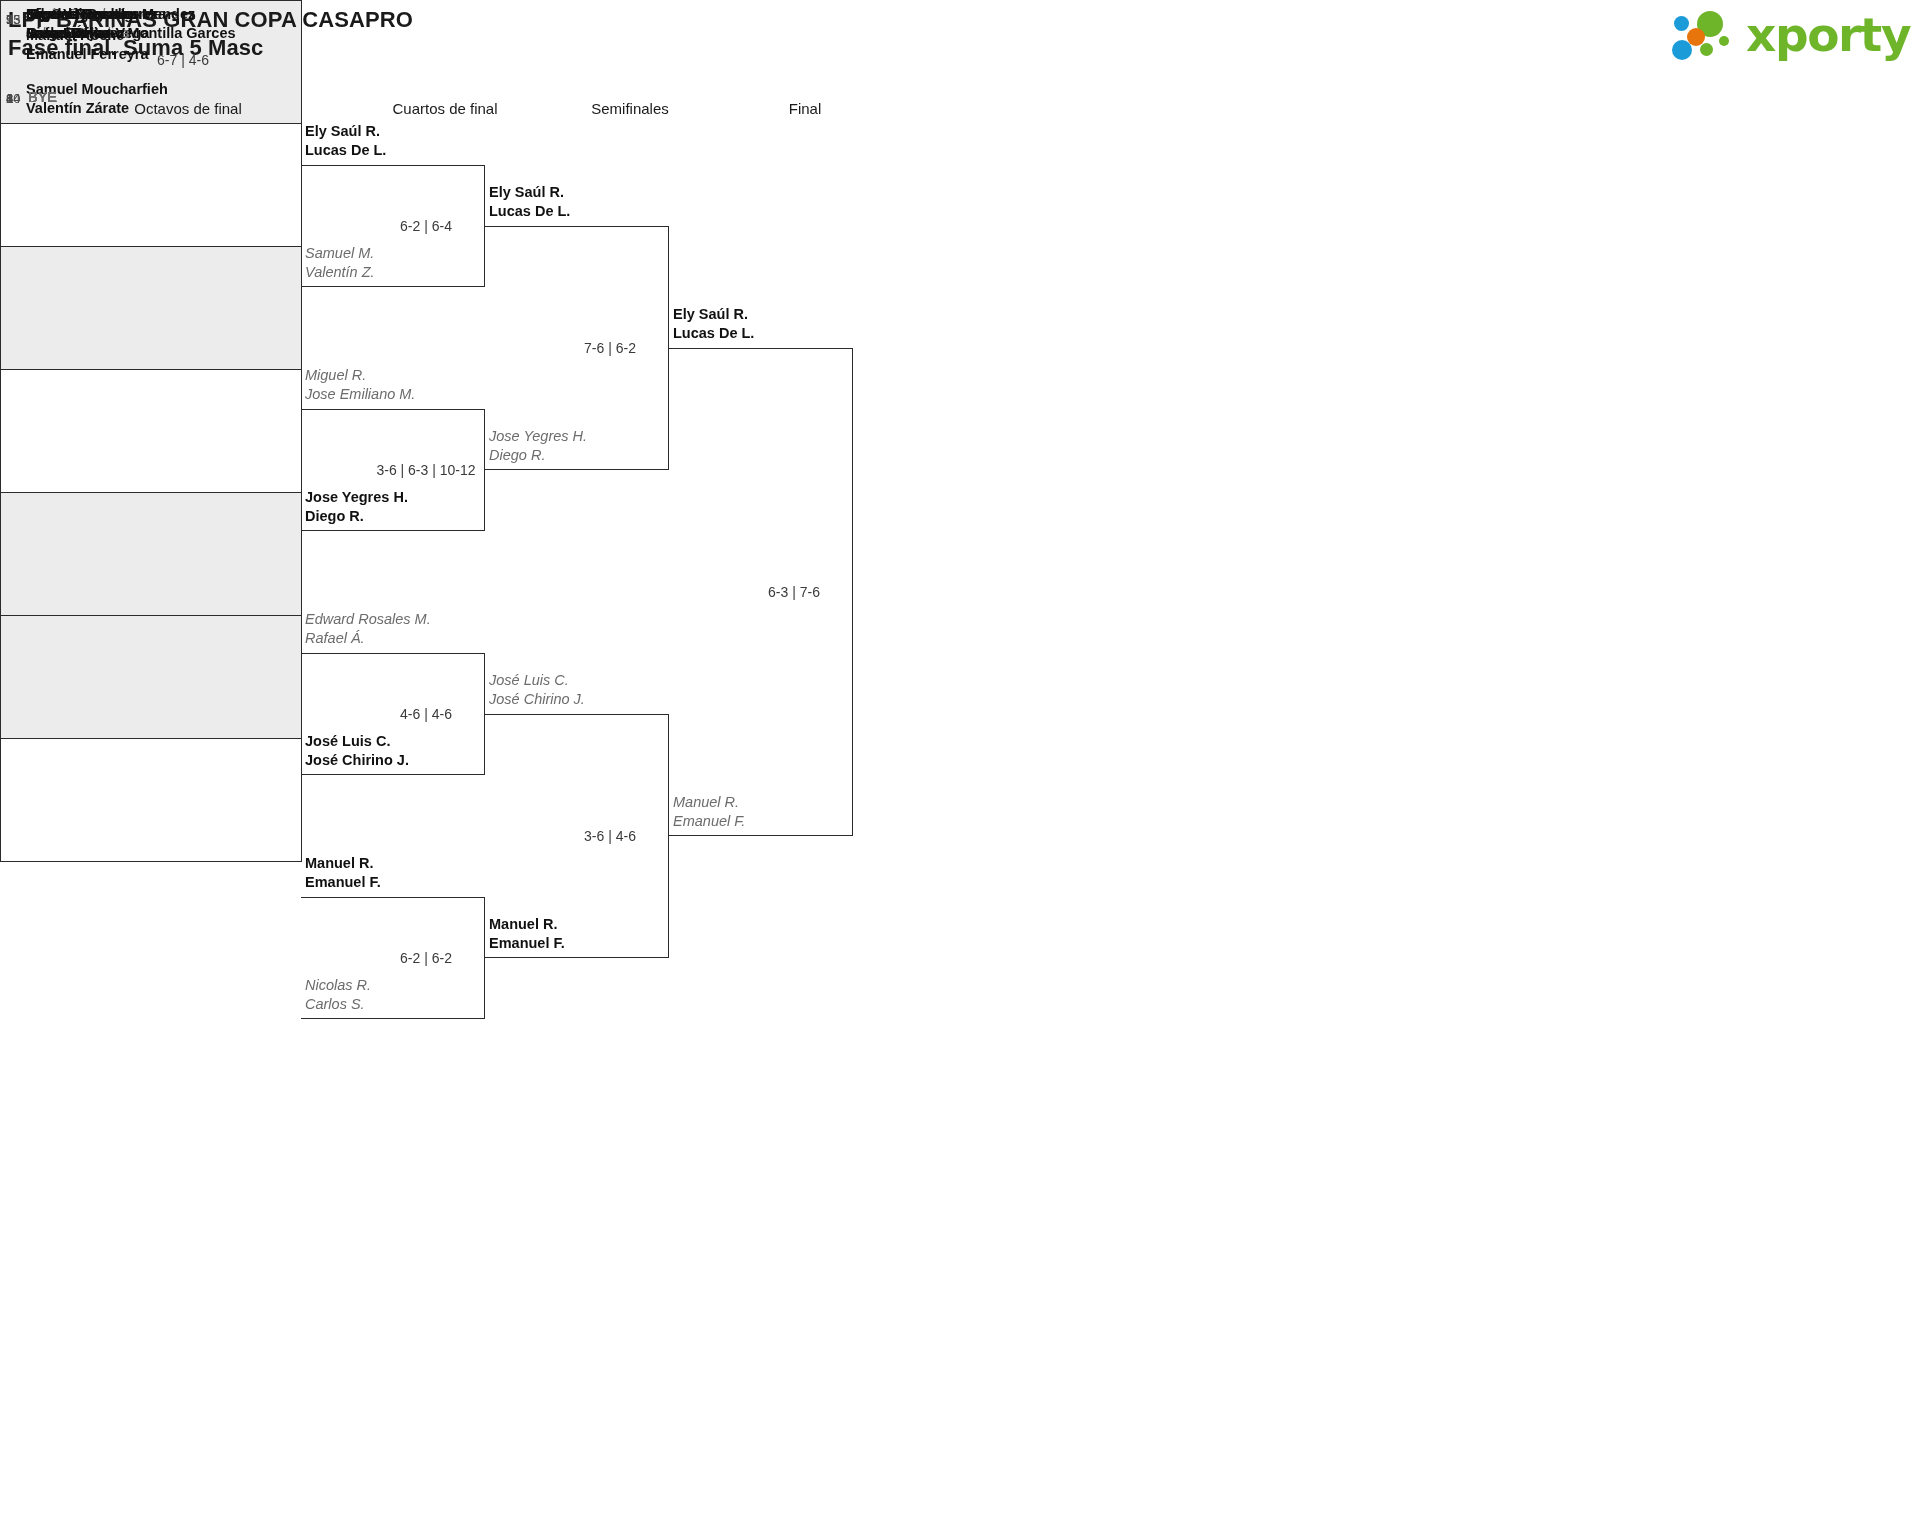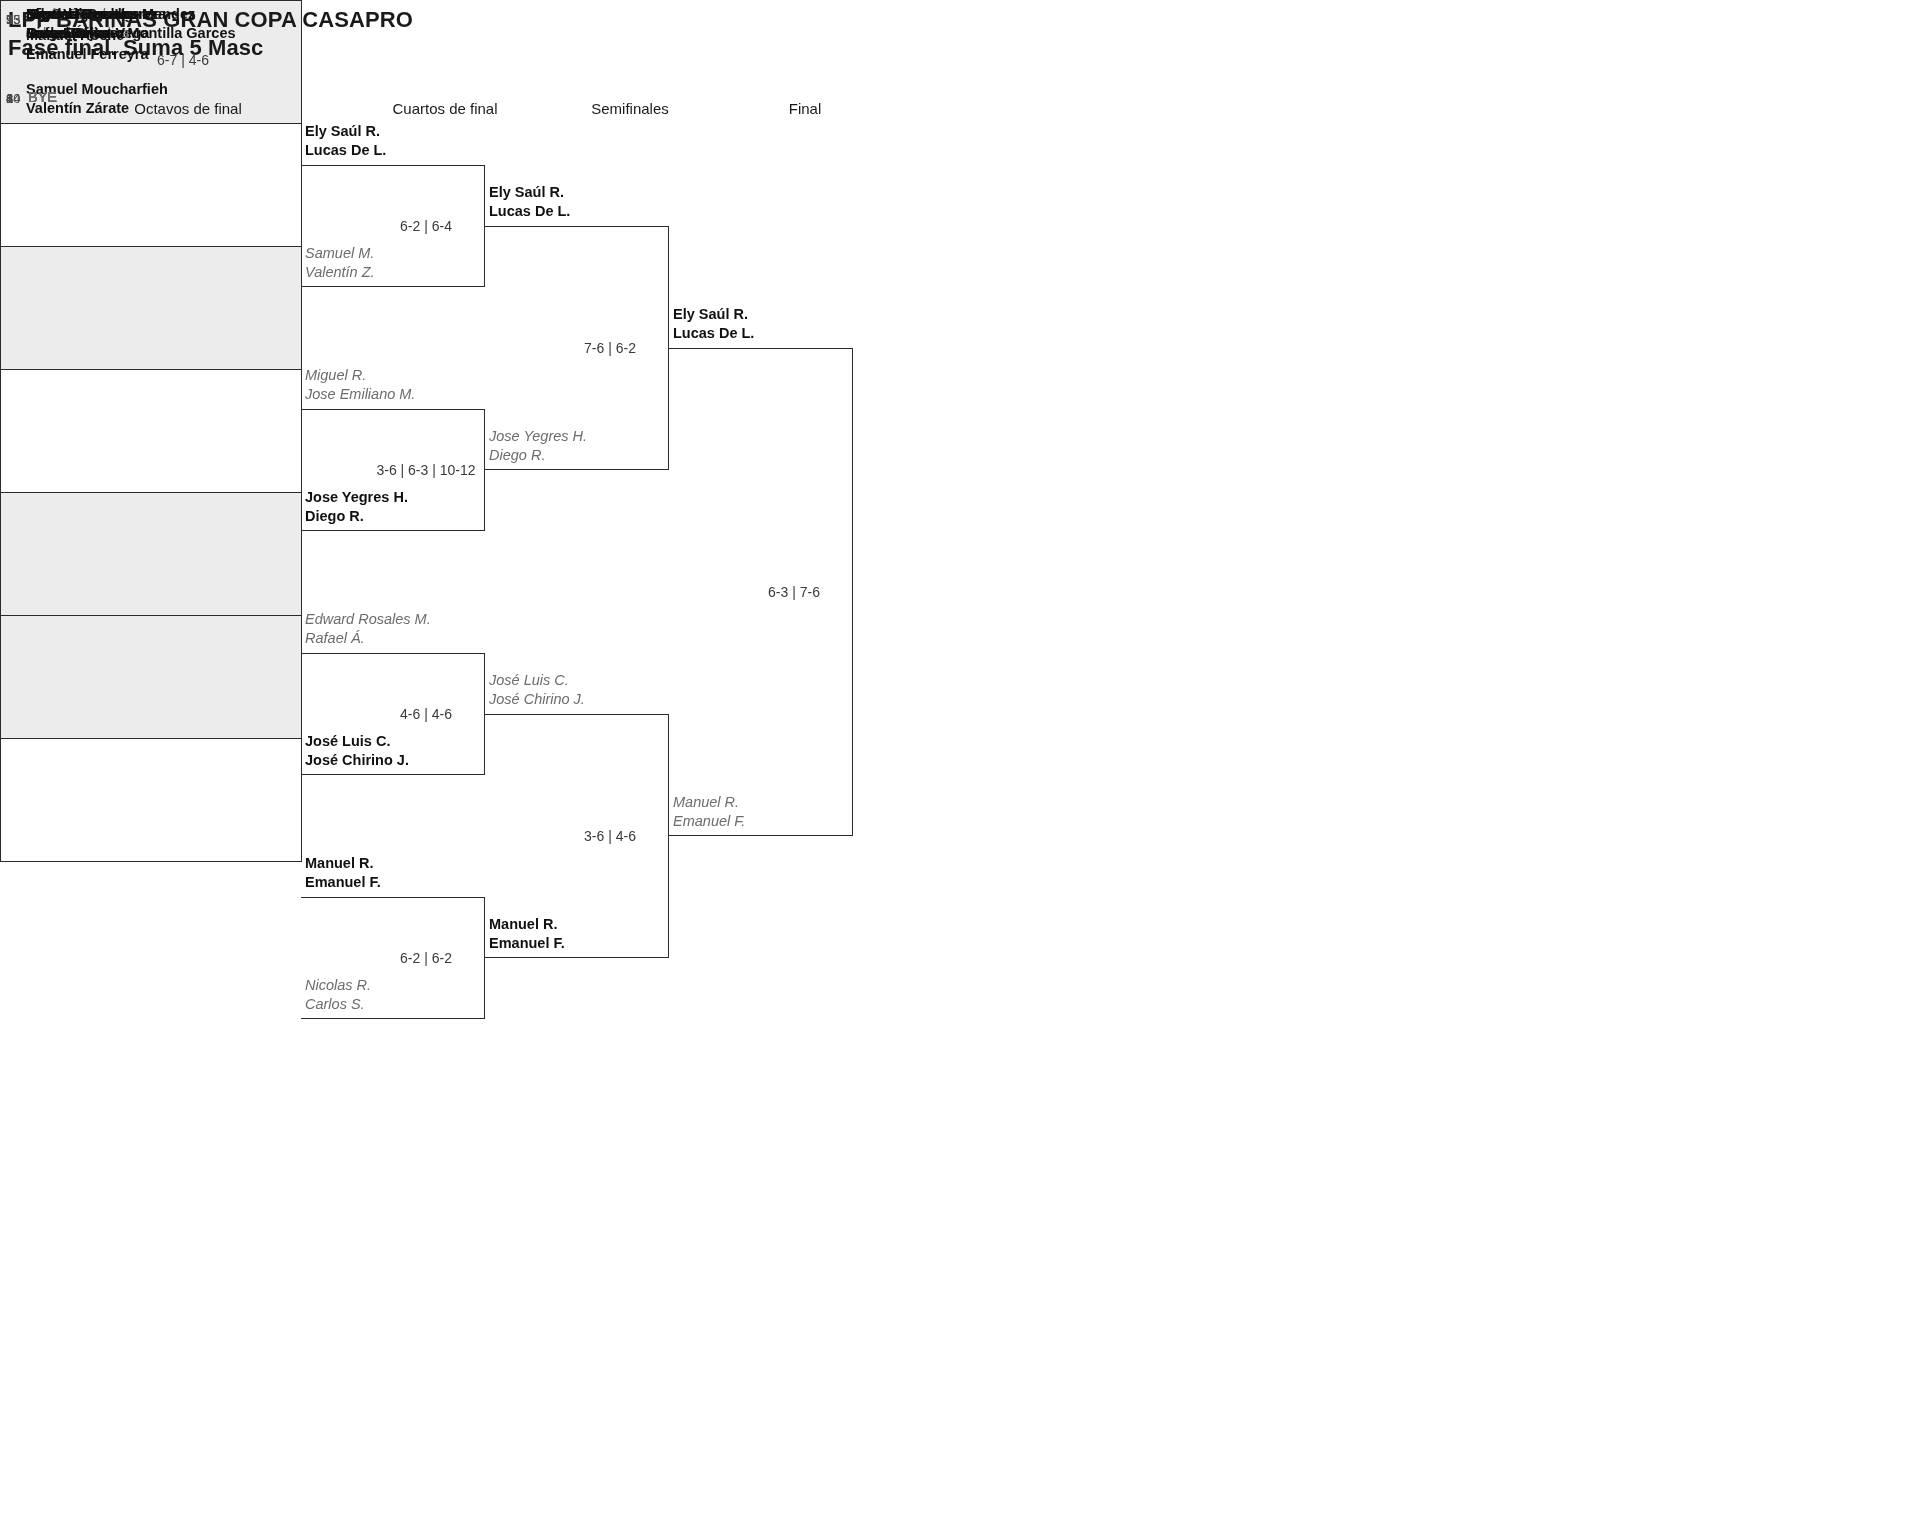--- a/index.html
+++ b/index.html
@@ -132,20 +132,31 @@
 </style>
 </head>
 <body>
 
 <div id="header">
   <div id="title-block">
     <div class="title-line1">LPF BARINAS GRAN COPA CASAPRO</div>
     <div class="title-line2">Fase final. Suma 5 Masc</div>
   </div>
 
+  <div id="logo">
+    <div id="logo-dots">
+      <span class="dot" style="left:2px;  top:6px;  width:15px; height:15px; background:#1b9bd8;"></span>
+      <span class="dot" style="left:25px; top:1px;  width:26px; height:26px; background:#6eb52a;"></span>
+      <span class="dot" style="left:15px; top:18px; width:18px; height:18px; background:#e8740c;"></span>
+      <span class="dot" style="left:0px;  top:30px; width:20px; height:20px; background:#1b9bd8;"></span>
+      <span class="dot" style="left:28px; top:33px; width:13px; height:13px; background:#6eb52a;"></span>
+      <span class="dot" style="left:47px; top:26px; width:10px; height:10px; background:#6eb52a;"></span>
+    </div>
+    <div id="logo-word">xporty</div>
+  </div>
 </div>
 
 <div class="round-header" style="left:8px;   width:360px;">Octavos de final</div>
 <div class="round-header" style="left:300px; width:290px;">Cuartos de final</div>
 <div class="round-header" style="left:490px; width:280px;">Semifinales</div>
 <div class="round-header" style="left:675px; width:260px;">Final</div>
 
 <div id="bracket">
     <div class="r1 shaded first" style="left: 1px; top: 104px; width: 300px; height: 122px;">
       <div class="seed" style="left: 6px; top: 12px;">1</div>

